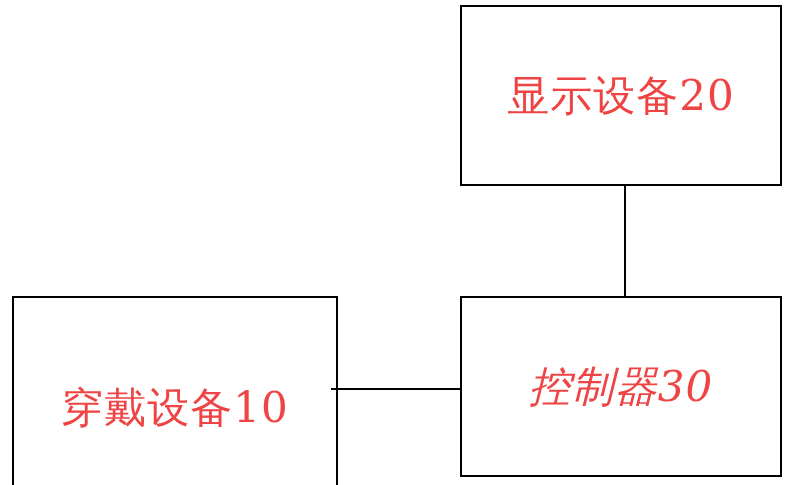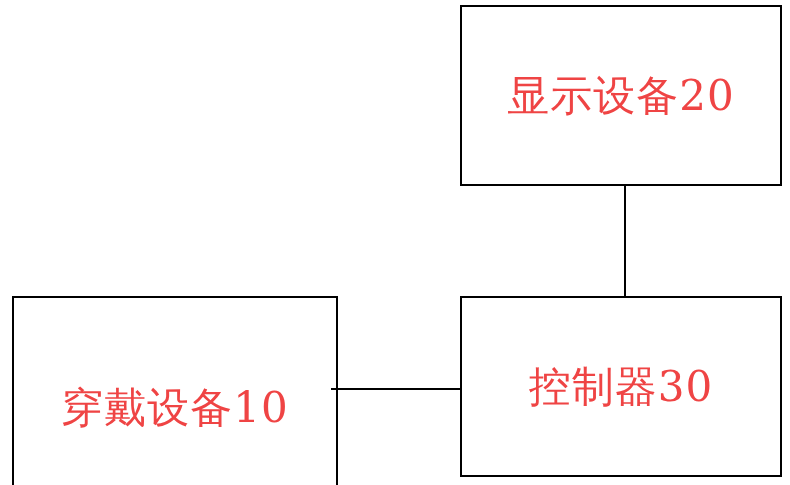--- a/index.html
+++ b/index.html
@@ -47,20 +47,21 @@
     top: 296px;
     width: 326px;
     height: 223px;
     align-items: center;
   }
   #box-controller {
     left: 460px;
     top: 296px;
     width: 322px;
     height: 181px;
+    font-style: italic;
   }
   
   .connector {
     position: absolute;
     background: #000000;
   }
   #connector-display-controller {
     left: 624px;
     top: 185px;
     width: 2px;

